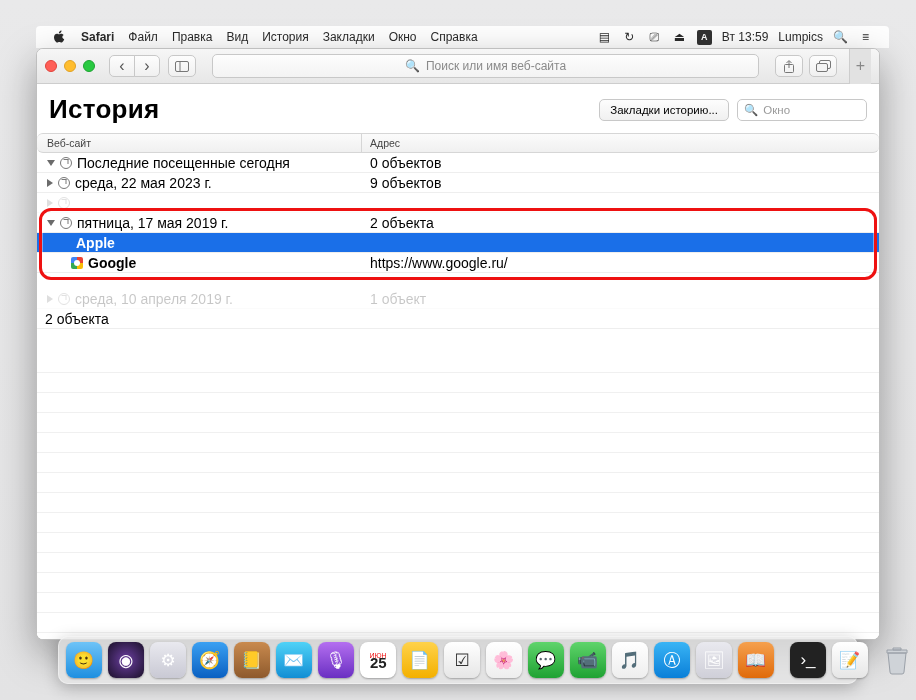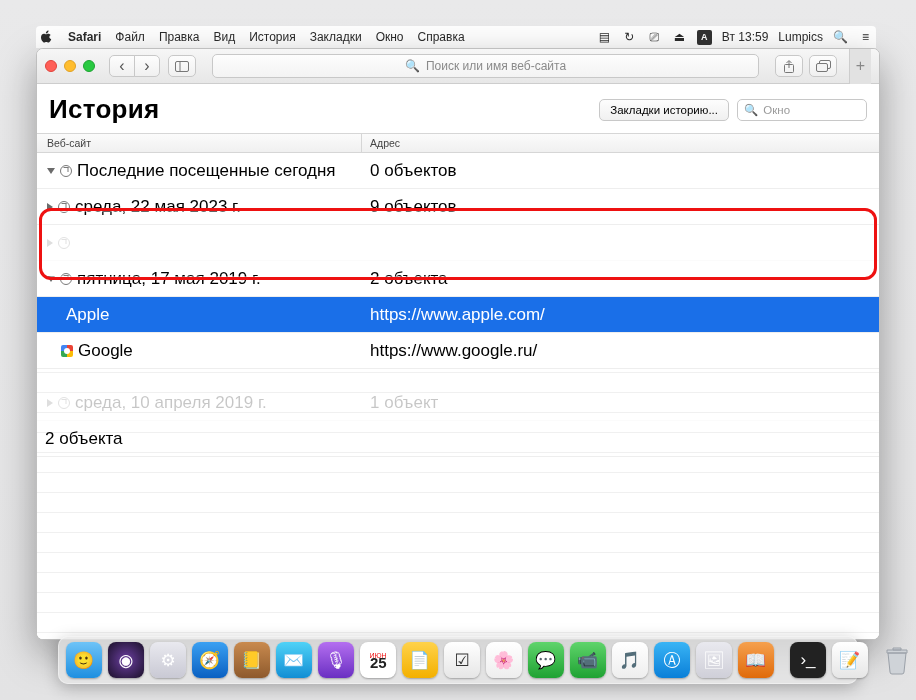--- a/index.html
+++ b/index.html
@@ -1,18 +1,18 @@
 <!DOCTYPE html>
 <html><head>
 <meta charset="utf-8">
 <style>
 * { margin:0; padding:0; box-sizing:border-box; font-family: -apple-system, "Helvetica Neue", Arial, sans-serif; }
 body { width:916px; height:700px; background:#e8e8e8; position:relative; overflow:hidden;}
 .desktop { position:absolute; inset:0; background:linear-gradient(180deg,#e9e9ea,#e3e3e4);}
-.menubar { position:absolute; top:26px; left:36px; right:40px; height:22px; background:rgba(255,255,255,.92); display:flex; align-items:center; font-size:12px; color:#2b2b2b; padding:0 3px; border-top-left-radius:4px; border-top-right-radius:4px;}
+.menubar { position:absolute; top:26px; left:36px; right:27px; height:22px; background:rgba(255,255,255,.92); display:flex; align-items:center; font-size:12px; color:#2b2b2b; padding:0 16px; border-top-left-radius:4px; border-top-right-radius:4px;}
 .menubar .left { display:flex; align-items:center; gap:14px; }
 .menubar .left .appname { font-weight:700;}
 .menubar .right { margin-left:auto; display:flex; align-items:center; gap:10px;}
 .menubar svg { display:block;}
 .micon { width:15px; height:15px; display:inline-flex; align-items:center; justify-content:center; color:#2b2b2b;}
 .kbbadge{ width:15px;height:15px;background:#333;color:#fff;border-radius:2px;display:flex;align-items:center;justify-content:center;font-size:9px;font-weight:700;}
 
 .window { position:absolute; top:48px; left:36px; right:36px; bottom:60px; background:#fff; border-radius:7px; box-shadow:0 14px 38px rgba(0,0,0,.35); display:flex; flex-direction:column; overflow:hidden; border:1px solid #bfbfbf;}
 .titlebar { height:35px; background:linear-gradient(#f6f6f6,#e7e7e7); border-bottom:1px solid #cdcdcd; display:flex; align-items:center; padding:0 8px; gap:8px;}
 .traffic { display:flex; gap:7px; align-items:center;}
@@ -26,41 +26,41 @@
 .urlbar{flex:1;margin:0 8px;height:24px;background:linear-gradient(#fdfdfd,#f3f3f3);border:1px solid #c8c8c8;border-radius:5px;display:flex;align-items:center;justify-content:center;color:#8a8a8a;font-size:12px;gap:6px;}
 .rightbtns{display:flex;gap:6px;align-items:center;}
 .newtab{width:22px;height:35px;display:flex;align-items:center;justify-content:center;background:#e2e2e2;color:#888;border-left:1px solid #cdcdcd;font-size:16px;margin-left:4px;}
 
 .headerrow{display:flex;align-items:center;padding:10px 12px 8px;}
 .headerrow h1{font-size:26px;font-weight:700;letter-spacing:.3px;}
 .headerrow .spacer{flex:1;}
 .clearbtn{height:22px;padding:0 10px;background:linear-gradient(#fdfdfd,#f0f0f0);border:1px solid #c8c8c8;border-radius:5px;font-size:11.5px;display:flex;align-items:center;gap:3px;}
 .searchfld{height:22px;width:130px;background:#fff;border:1px solid #c8c8c8;border-radius:5px;font-size:11.5px;display:flex;align-items:center;gap:5px;padding:0 6px;color:#9a9a9a;margin-left:8px;}
 
-.cols{display:flex;height:20px;background:linear-gradient(#fbfbfb,#f0f0f0);border-top:1px solid #d6d6d6;border-bottom:1px solid #d6d6d6;font-size:10.5px;color:#444;}
+.cols{display:flex;height:20px;background:linear-gradient(#fbfbfb,#f0f0f0);border-top:1px solid #d6d6d6;border-bottom:1px solid #d6d6d6;font-size:10.5px;color:#444;border-radius:6px;}
 .cols .c1{width:325px;padding-left:10px;display:flex;align-items:center;border-right:1px solid #d6d6d6;}
 .cols .c2{flex:1;padding-left:8px;display:flex;align-items:center;}
 
 .rowswrap{flex:1;position:relative;background:#fff;}
 .rows{position:absolute;inset:0;}
-.hrow{height:36px;display:flex;align-items:center;font-size:17px;border-bottom:1px solid #eee;}
+.hrow{height:20px;display:flex;align-items:center;font-size:14px;border-bottom:1px solid #eee;}
 .hrow .cell1{width:325px;display:flex;align-items:center;gap:5px;white-space:nowrap;overflow:hidden;}
 .hrow .cell2{flex:1;padding-left:8px;white-space:nowrap;overflow:hidden;}
 .tri{width:0;height:0;display:inline-block;}
 .tri.right{border-top:4px solid transparent;border-bottom:4px solid transparent;border-left:6px solid #6b6b6b;}
 .tri.down{border-left:4px solid transparent;border-right:4px solid transparent;border-top:6px solid #6b6b6b;}
 .clk{width:12px;height:12px;border:1.3px solid #7a7a7a;border-radius:50%;position:relative;flex-shrink:0;}
 .clk:after{content:"";position:absolute;left:50%;top:50%;width:4px;height:4px;border-top:1.3px solid #7a7a7a;border-right:1.3px solid #7a7a7a;transform:translate(-50%,-80%);}
 .favAp{font-size:10px;color:#888;}
 .favG{width:12px;height:12px;border-radius:2px;background:conic-gradient(#ea4335 0 25%,#fbbc05 0 50%,#34a853 0 75%,#4285f4 0);position:relative;flex-shrink:0;}
 .favG:after{content:"";position:absolute;inset:3px;background:#fff;border-radius:50%;}
 .hrow.selected{background:#1a6fe8;color:#fff;}
 .hrow.selected .favAp{color:#fff;}
 .hrow.group .cell1{padding-left:10px;}
-.hrow.leaf .cell1{padding-left:24px;}
+.hrow.leaf .cell1{padding-left:34px;font-weight:bold;}
 
 .callout{position:absolute;border:3px solid #e11;border-radius:12px;pointer-events:none;box-shadow:0 0 0 1px rgba(255,255,255,.4) inset;}
 
 .lines{position:absolute;left:0;right:0;bottom:0;top:200px;background:repeating-linear-gradient(#fff,#fff 19px,#f0f0f0 19px,#f0f0f0 20px);}
 
 .dock{position:absolute;left:58px;right:58px;bottom:16px;height:48px;background:rgba(230,230,230,.75);border-radius:10px;display:flex;align-items:center;padding:0 8px;gap:6px;box-shadow:0 4px 16px rgba(0,0,0,.25), inset 0 0 0 1px rgba(255,255,255,.4);}
 .dicon{width:36px;height:36px;border-radius:8px;display:flex;align-items:center;justify-content:center;color:#fff;font-size:17px;flex-shrink:0;box-shadow:0 1px 2px rgba(0,0,0,.3);}
 .dsep{width:1px;height:36px;background:rgba(0,0,0,.25);margin:0 2px;}
 .trash{width:34px;height:36px;display:flex;align-items:center;justify-content:center;}
 </style>
@@ -186,21 +186,20 @@
             <span class="clk"></span>
             <span>пятница, 17 мая 2019 г.</span>
           </div>
           <div class="cell2">2 объекта</div>
         </div>
         <div class="hrow leaf selected">
           <div class="cell1">
             <span class="favAp"></span>
             <span>Apple</span>
           </div>
-          <div class="cell2">https://www.apple.com/</div>
         </div>
         <div class="hrow leaf">
           <div class="cell1">
             <span class="favG"></span>
             <span>Google</span>
           </div>
           <div class="cell2">https://www.google.ru/</div>
         </div>
         <div class="hrow group" style="opacity: 0.22; margin-top: 16px;">
           <div class="cell1">

